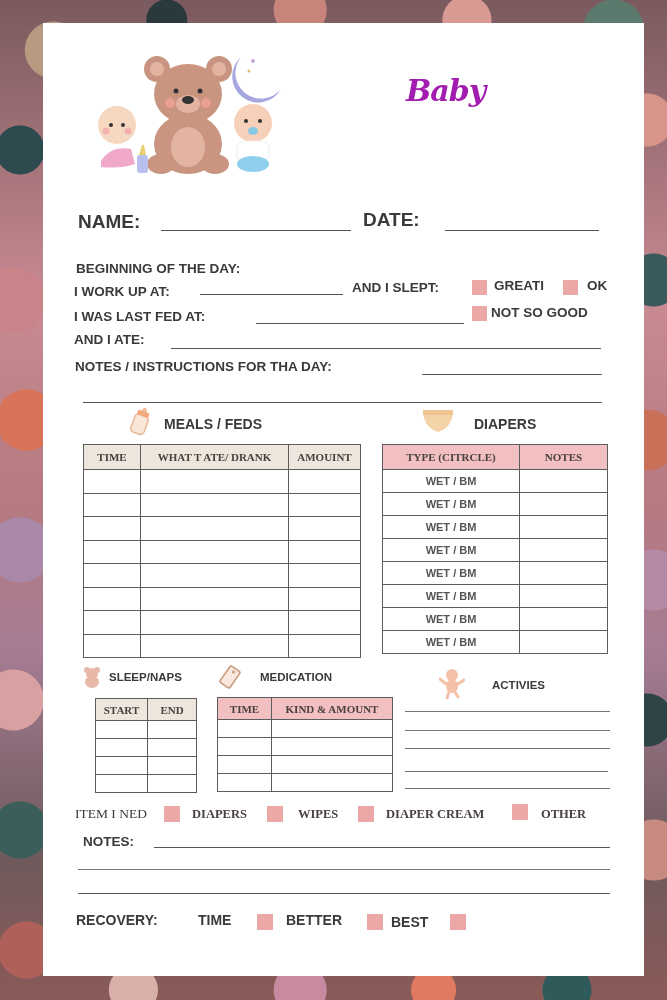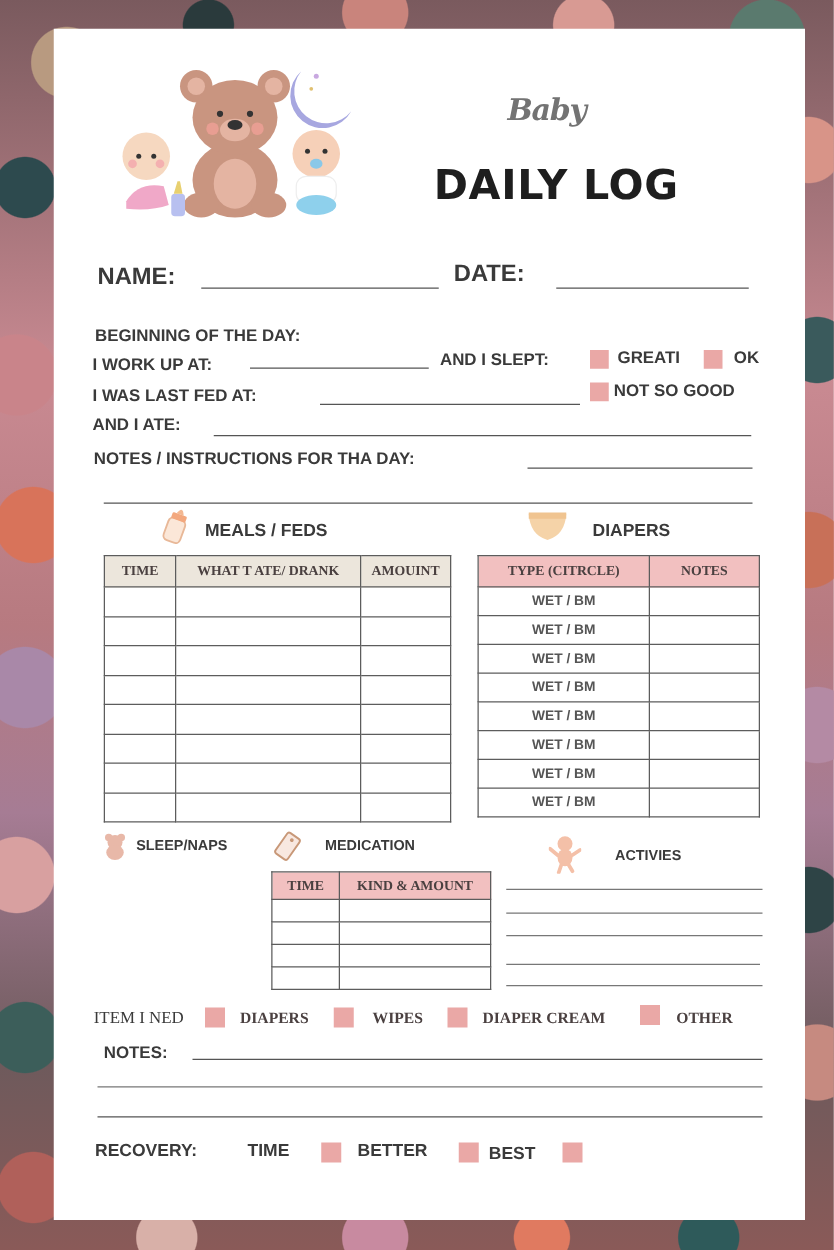--- a/index.html
+++ b/index.html
@@ -49,21 +49,21 @@
   table { border-collapse: collapse; position: absolute; }
   td, th { border: 1.5px solid #5c5c5c; padding: 0; }
   th { font-family: "Liberation Serif", serif; font-weight: bold; font-size: 11px; color: #4a4040; }
   th.beige { background: #ece6dc; }
   th.pink { background: #f2c0c0; }
   td.wb { font-family: "Liberation Sans", sans-serif; font-weight: bold; font-size: 11px; color: #555; text-align: center; }
 
   
   .baby-script {
     font-family: "DejaVu Serif", serif; font-style: italic; font-weight: bold;
-    font-size: 24px; color: #737373; letter-spacing: -1px;
+    font-size: 30px; color: #a21caf; letter-spacing: -1px;
   }
   .daily-log { font-family: "DejaVu Sans", sans-serif; font-weight: bold; font-size: 33px; color: #1e1e1e; letter-spacing: 0.5px; }
 </style>
 </head>
 <body>
 
 <div class="page">
 
   <svg class="abs" style="left:48px;top:26px;" width="200" height="130" viewBox="0 0 200 130">
 
@@ -109,21 +109,20 @@
       <circle cx="162" cy="74" r="19" fill="#f6d0b8"></circle>
       <circle cx="155" cy="72" r="2" fill="#333"></circle>
       <circle cx="169" cy="72" r="2" fill="#333"></circle>
       <ellipse cx="162" cy="82" rx="5" ry="4" fill="#8ac8e8"></ellipse>
       <rect x="146" y="92" width="32" height="22" rx="8" fill="#ffffff" stroke="#eee"></rect>
       <ellipse cx="162" cy="115" rx="16" ry="8" fill="#8ed0ec"></ellipse>
     </g>
   </svg>
 
   <div class="abs baby-script" style="left:363px;top:50px;">Baby</div>
-  <div class="abs daily-log" style="left:304px;top:105px;">DAILY LOG</div>
 
   <div class="abs txt" style="left:35px;top:188px;font-size:19px;">NAME:</div>
   <div class="line" style="left:118px;top:207px;width:190px;"></div>
   <div class="abs txt" style="left:320px;top:186px;font-size:19px;">DATE:</div>
   <div class="line" style="left:402px;top:207px;width:154px;"></div>
 
   <div class="abs txt" style="left:33px;top:238px;font-size:13.5px;">BEGINNING OF THE DAY:</div>
   <div class="abs txt" style="left:31px;top:261px;font-size:13.5px;">I WORK UP AT:</div>
   <div class="line" style="left:157px;top:271px;width:143px;"></div>
 
@@ -252,20 +251,44 @@
     </table>
 
   <svg class="abs" style="left:40px;top:643px;" width="18" height="22" viewBox="0 0 18 22">
     <circle cx="4" cy="4" r="3" fill="#e8b8a8"></circle>
       <circle cx="14" cy="4" r="3" fill="#e8b8a8"></circle>
     <circle cx="9" cy="8" r="6" fill="#e8b8a8"></circle>
     <ellipse cx="9" cy="16" rx="7" ry="6" fill="#e8b8a8"></ellipse>
   </svg>
   <div class="abs txt" style="left:66px;top:648px;font-size:11.5px;">SLEEP/NAPS</div>
 
+  <table style="left:52px;top:675px;width:102px;">
+    <tbody>
+        <tr style="height:22px;">
+      <th class="beige" style="width:52px;">START</th>
+      <th class="beige">END</th>
+    </tr>
+    <tr style="height:18px;">
+          <td></td>
+          <td></td>
+        </tr>
+    <tr style="height:18px;">
+          <td></td>
+          <td></td>
+        </tr>
+    <tr style="height:18px;">
+          <td></td>
+          <td></td>
+        </tr>
+    <tr style="height:18px;">
+          <td></td>
+          <td></td>
+        </tr>
+  </tbody>
+    </table>
 
   <svg class="abs" style="left:175px;top:641px;" width="24" height="26" viewBox="0 0 24 26">
     <g transform="rotate(35 12 13)">
       <rect x="6" y="3" width="12" height="20" rx="2" fill="#f8e8e0" stroke="#c89878" stroke-width="1.5"></rect>
       <circle cx="12" cy="7" r="1.5" fill="#c89878"></circle>
     </g>
   </svg>
   <div class="abs txt" style="left:217px;top:648px;font-size:11.5px;">MEDICATION</div>
 
   <table style="left:174px;top:674px;width:176px;">

